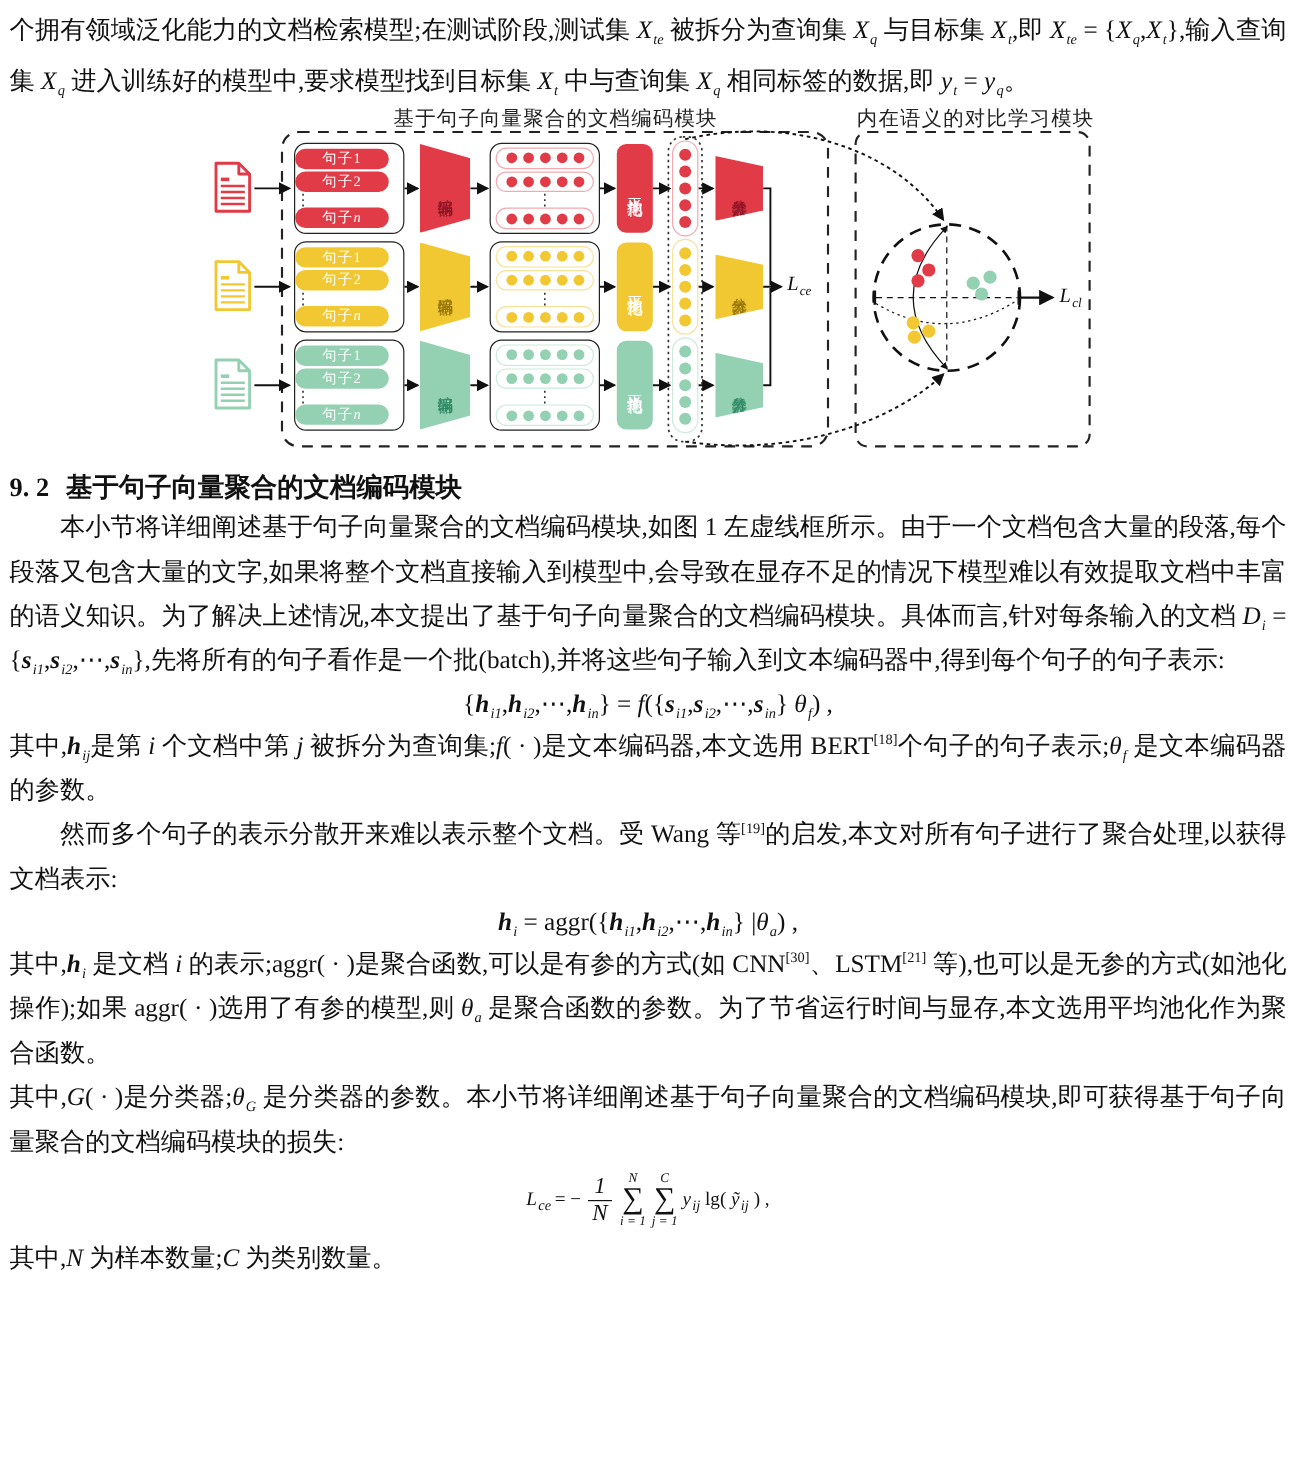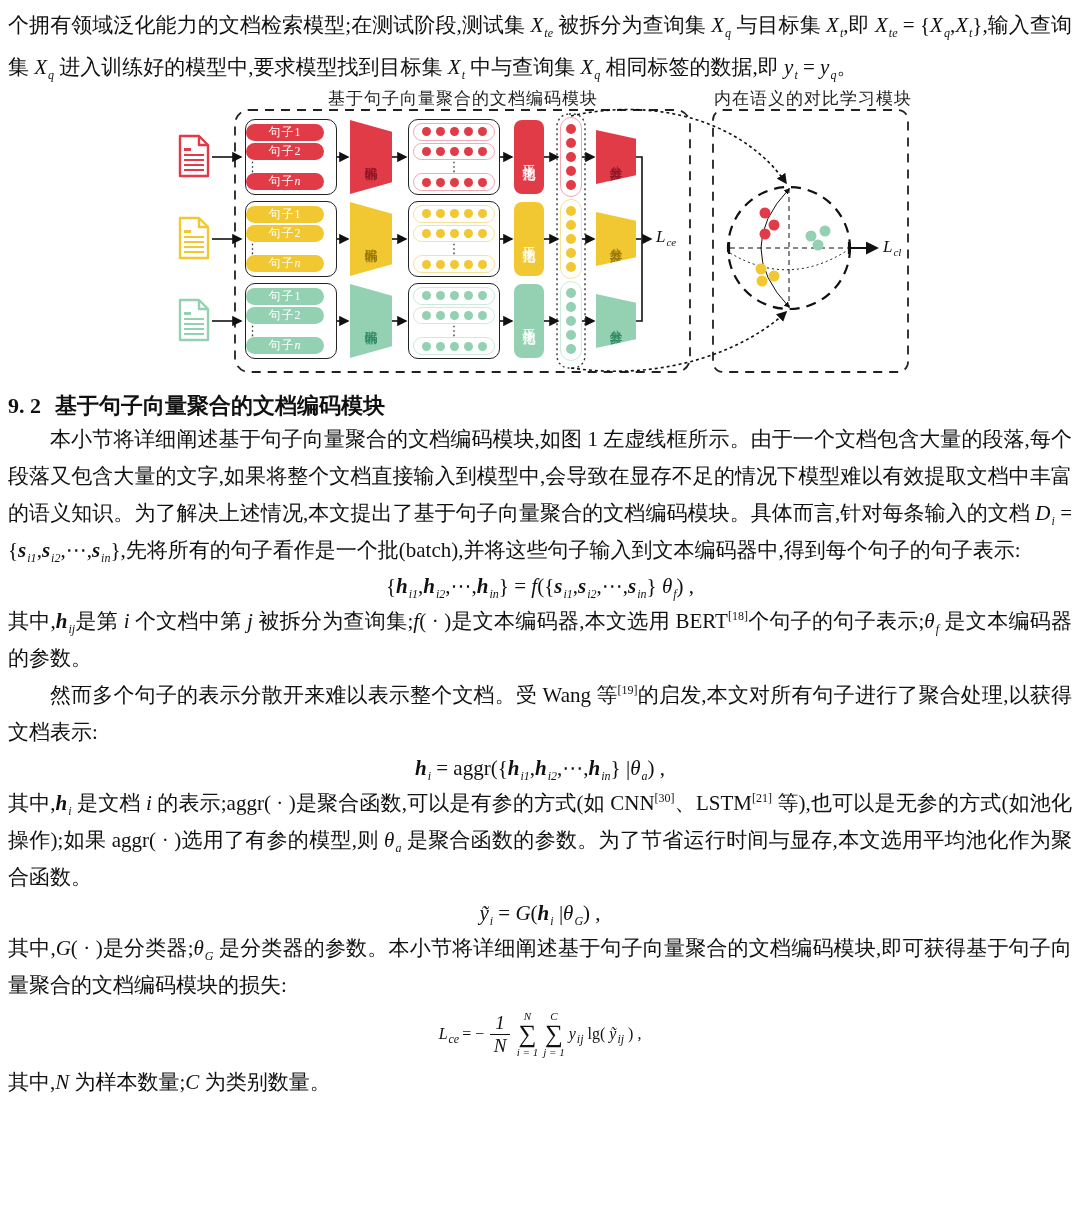--- a/index.html
+++ b/index.html
@@ -292,21 +292,20 @@
   <div class="heading">
     <span class="num">9. 2</span><span>基于句子向量聚合的文档编码模块</span>
   </div>
 
   <div class="para indent"><span>本小节将详细阐述基于句子向量聚合的文档编码模块,如图 1 左虚线框所示。由于一个文档包含大量的段落,每个段落又包含大量的文字,如果将整个文档直接输入到模型中,会导致在显存不足的情况下模型难以有效提取文档中丰富的语义知识。为了解决上述情况,本文提出了基于句子向量聚合的文档编码模块。具体而言,针对每条输入的文档 </span><span><i class="v">D</i><sub>i</sub></span><span> = {</span><span><i class="bv">s</i><sub>i1</sub></span><span>,</span><span><i class="bv">s</i><sub>i2</sub></span><span>,⋯,</span><span><i class="bv">s</i><sub>in</sub></span><span>},先将所有的句子看作是一个批(batch),并将这些句子输入到文本编码器中,得到每个句子的句子表示:</span></div>
   <div class="equation"><span>{</span><span><i class="bv">h</i><sub>i1</sub></span><span>,</span><span><i class="bv">h</i><sub>i2</sub></span><span>,⋯,</span><span><i class="bv">h</i><sub>in</sub></span><span>} = </span><span><i class="v">f</i></span><span>({</span><span><i class="bv">s</i><sub>i1</sub></span><span>,</span><span><i class="bv">s</i><sub>i2</sub></span><span>,⋯,</span><span><i class="bv">s</i><sub>in</sub></span><span>} </span><span><i class="v">θ</i><sub>f</sub></span><span>) ,</span></div>
   <div class="para"><span>其中,</span><span><i class="bv">h</i><sub>ij</sub></span><span>是第 </span><span><i class="v">i</i></span><span> 个文档中第 </span><span><i class="v">j</i></span><span> 被拆分为查询集;</span><span><i class="v">f</i></span><span>( · )是文本编码器,本文选用 BERT<sup>[18]</sup></span><span>个句子的句子表示;</span><span><i class="v">θ</i><sub>f</sub></span><span> 是文本编码器的参数。</span></div>
   <div class="para indent"><span>然而多个句子的表示分散开来难以表示整个文档。受 Wang 等<sup>[19]</sup></span><span>的启发,本文对所有句子进行了聚合处理,以获得文档表示:</span></div>
   <div class="equation"><span><i class="bv">h</i><sub>i</sub></span><span> = aggr({</span><span><i class="bv">h</i><sub>i1</sub></span><span>,</span><span><i class="bv">h</i><sub>i2</sub></span><span>,⋯,</span><span><i class="bv">h</i><sub>in</sub></span><span>} |</span><span><i class="v">θ</i><sub>a</sub></span><span>) ,</span></div>
   <div class="para"><span>其中,</span><span><i class="bv">h</i><sub>i</sub></span><span> 是文档 </span><span><i class="v">i</i></span><span> 的表示;aggr( · )是聚合函数,可以是有参的方式(如 CNN<sup>[30]</sup></span><span>、LSTM<sup>[21]</sup></span><span> 等),也可以是无参的方式(如池化操作);如果 aggr( · )选用了有参的模型,则 </span><span><i class="v">θ</i><sub>a</sub></span><span> 是聚合函数的参数。为了节省运行时间与显存,本文选用平均池化作为聚合函数。</span></div>
-  <div class="equation"><span><i class="v">ỹ</i><sub>i</sub></span><span> = </span><span><i class="v">G</i></span><span>(</span><span><i class="bv">h</i><sub>i</sub></span><span> |</span><span><i class="v">θ</i><sub>G</sub></span><span>) ,</span></div>
   <div class="para"><span>其中,</span><span><i class="v">G</i></span><span>( · )是分类器;</span><span><i class="v">θ</i><sub>G</sub></span><span> 是分类器的参数。本小节将详细阐述基于句子向量聚合的文档编码模块,即可获得基于句子向量聚合的文档编码模块的损失:</span></div>
 
   <div class="eq4">
     <span><span><i class="v">L</i><sub>ce</sub></span></span>
     <span>= −</span>
     <span class="frac">
       <span class="num">1</span>
       <span class="den">N</span>
     </span>
     <span class="sum">

